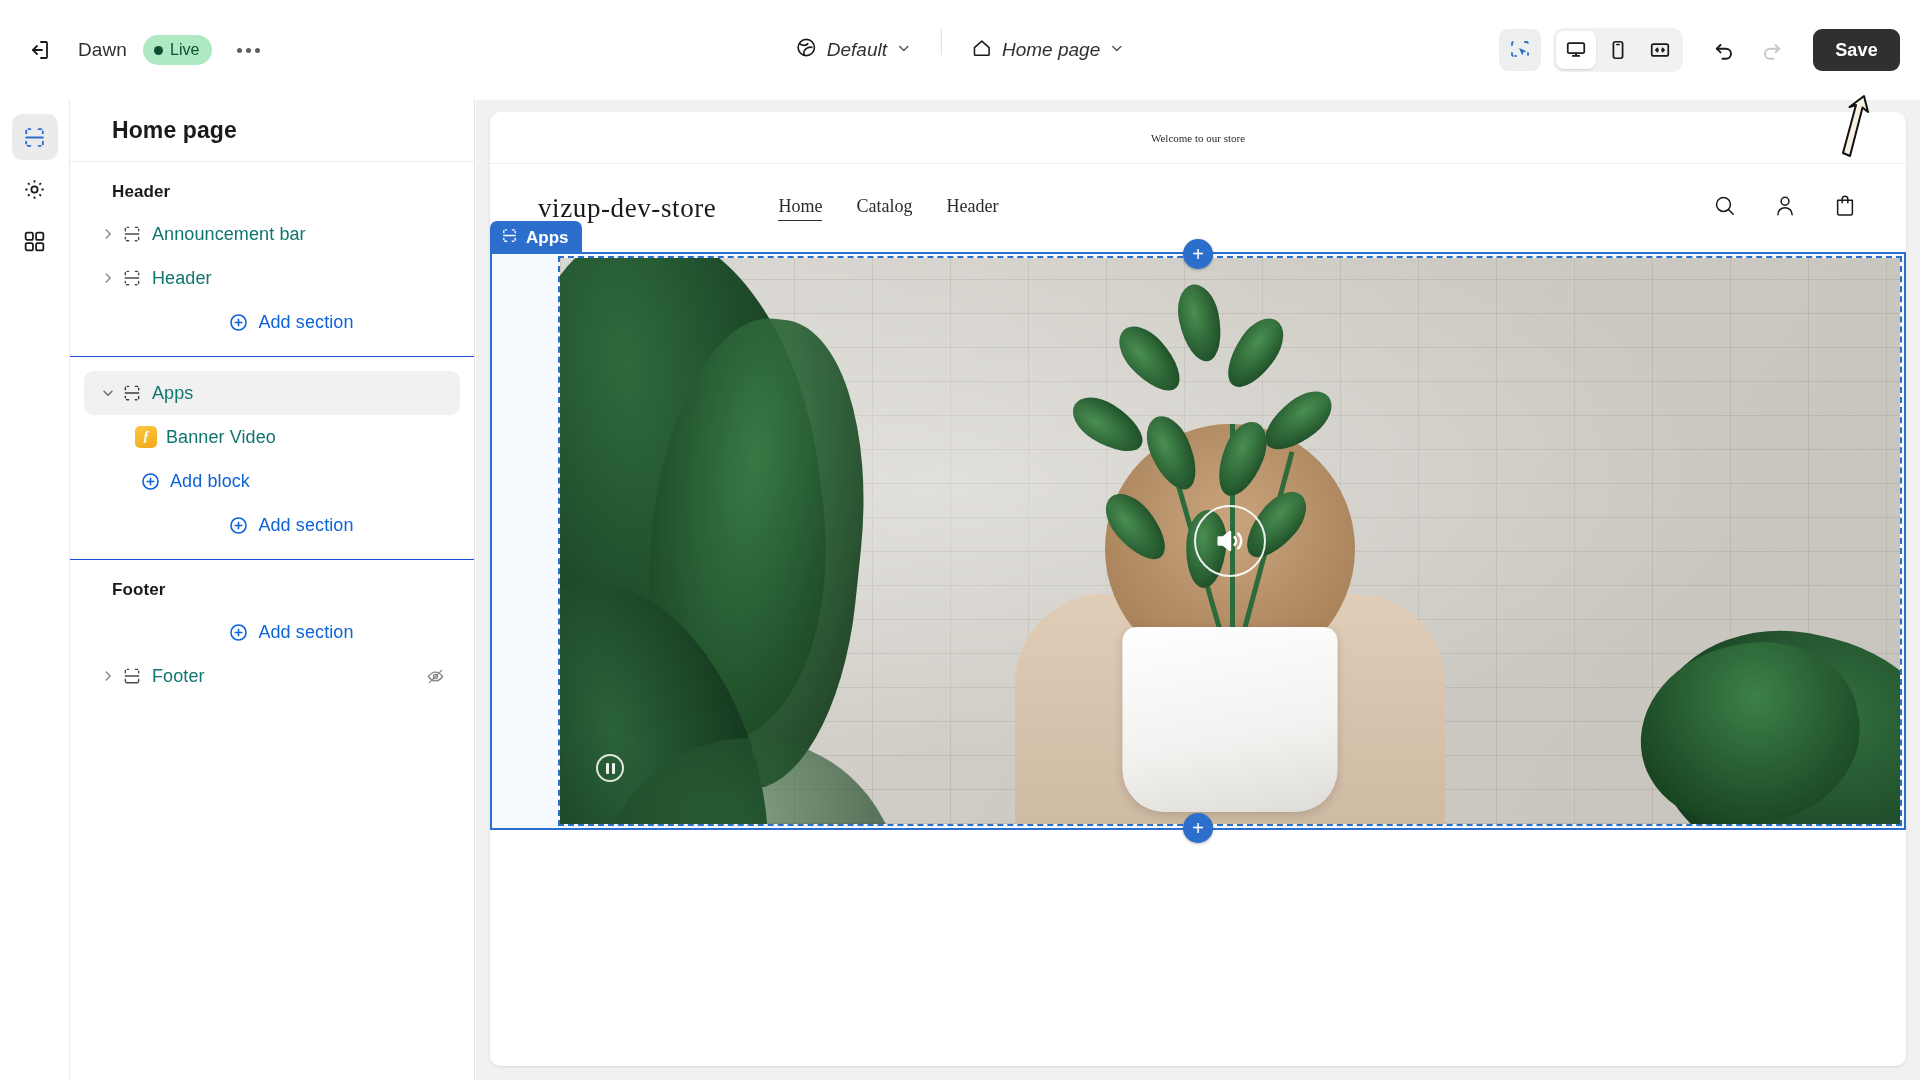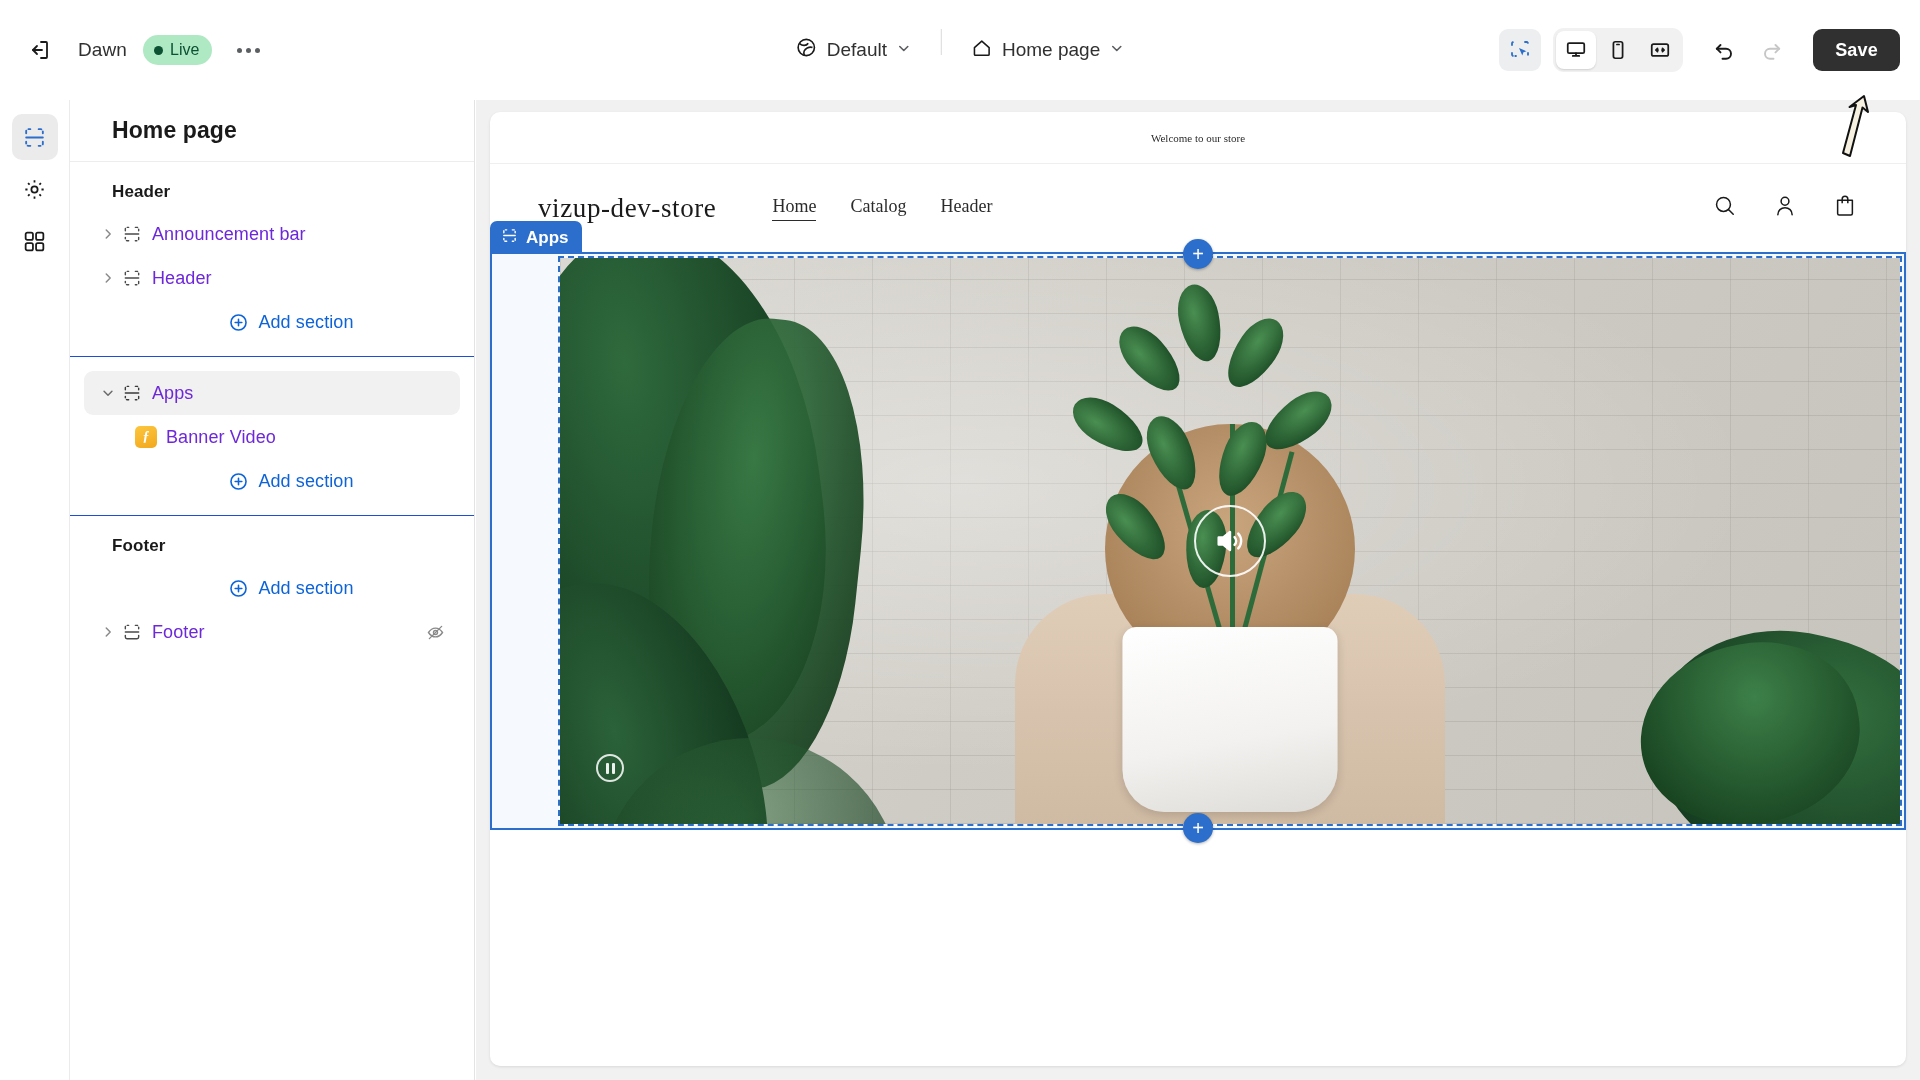--- a/index.html
+++ b/index.html
@@ -35,21 +35,21 @@
   .live-dot { width: 9px; height: 9px; border-radius: 50%; background: #0c5132; }
   .more-btn {
     width: 40px; height: 36px; border-radius: 8px;
     display: flex; align-items: center; justify-content: center;
     gap: 4px; cursor: pointer;
   }
   .more-dot { width: 5px; height: 5px; border-radius: 50%; background: #5c5f62; }
 
   .tb-center {
     position: absolute; left: 50%; transform: translateX(-50%);
-    display: flex; align-items: flex-start; gap: 0px;
+    display: flex; align-items: flex-start; gap: 0px; font-style: italic;
   }
   .sel-chip {
     display: flex; align-items: center; gap: 9px;
     height: 42px; padding: 0 11px; border-radius: 9px;
     cursor: pointer; font-size: 19px; color: #303030;
   }
   .tb-divider { width: 1px; height: 26px; background: #d9d9d9; margin: 0 18px; }
 
   .tb-right {
     position: absolute; right: 20px;
@@ -126,21 +126,21 @@
   .sb-caret {
     width: 20px; flex: 0 0 20px;
     display: flex; align-items: center; justify-content: center;
     color: #8a8a8a;
   }
   .sb-icon {
     width: 28px; flex: 0 0 28px;
     display: flex; align-items: center; justify-content: center;
     margin-right: 6px;
   }
-  .sb-label { font-size: 18px; color: #6d28d9; letter-spacing: .1px; }
+  .sb-label { font-size: 18px; color: #0f766e; letter-spacing: .1px; }
   .sb-row.block { padding-left: 48px; }
   .sb-row.link { padding-left: 34px; }
   .sb-row.link .sb-label { color: #0d63d8; }
   .sb-row.link.indent { padding-left: 52px; }
   .sb-row.noindent { padding-left: 34px; justify-content: center; }
   .sb-hidden-icon { position: absolute; right: 14px; display: flex; }
   .appico {
     width: 22px; height: 22px; border-radius: 5px;
     background: linear-gradient(160deg,#fcc63f 0%,#f2a81d 100%);
     display: flex; align-items: center; justify-content: center;
@@ -171,21 +171,21 @@
   }
   .store-logo {
     font-size: 27px; color: #1a1a1a; letter-spacing: .6px;
     font-family: "Liberation Serif", serif; font-weight: 400;
   }
   .store-nav { display: flex; align-items: center; gap: 34px; margin-left: 56px; }
   .store-nav a {
     font-size: 18px; color: #2b2b2b; text-decoration: none;
     font-family: "Liberation Serif", serif; padding-bottom: 3px;
   }
-  .store-nav a.cur { border-bottom: 1.5px solid #2b2b2b; }
+  .store-nav a.cur { border-bottom: 1.5px solid #2b2b2b; margin-left: 6px; }
   .store-actions { margin-left: auto; display: flex; align-items: center; gap: 34px; }
 
   
   .section-frame {
     position: absolute; left: 0; right: 0;
     top: 140px; height: 578px;
     border: 2px solid #2c6ecb;
     background: #f6f9fe;
     box-sizing: border-box;
   }
@@ -469,20 +469,29 @@
       <span class="sb-label">Apps</span>
     </div>
 
     <div class="sb-row block">
       <span class="sb-icon">
         <span class="appico">ƒ</span>
       </span>
       <span class="sb-label">Banner Video</span>
     </div>
 
+    <div class="sb-row link indent">
+      <span class="sb-icon">
+        <svg width="21" height="21" viewBox="0 0 24 24" fill="none" stroke="#0d63d8" stroke-width="1.8" stroke-linecap="round">
+          <circle cx="12" cy="12" r="8.6"></circle>
+            <path d="M12 8.2v7.6M8.2 12h7.6"></path>
+        </svg>
+      </span>
+      <span class="sb-label">Add block</span>
+    </div>
 
 
     <div class="sb-row link noindent">
       <span class="sb-icon">
         <svg width="21" height="21" viewBox="0 0 24 24" fill="none" stroke="#0d63d8" stroke-width="1.8" stroke-linecap="round">
           <circle cx="12" cy="12" r="8.6"></circle>
             <path d="M12 8.2v7.6M8.2 12h7.6"></path>
         </svg>
       </span>
       <span class="sb-label">Add section</span>

